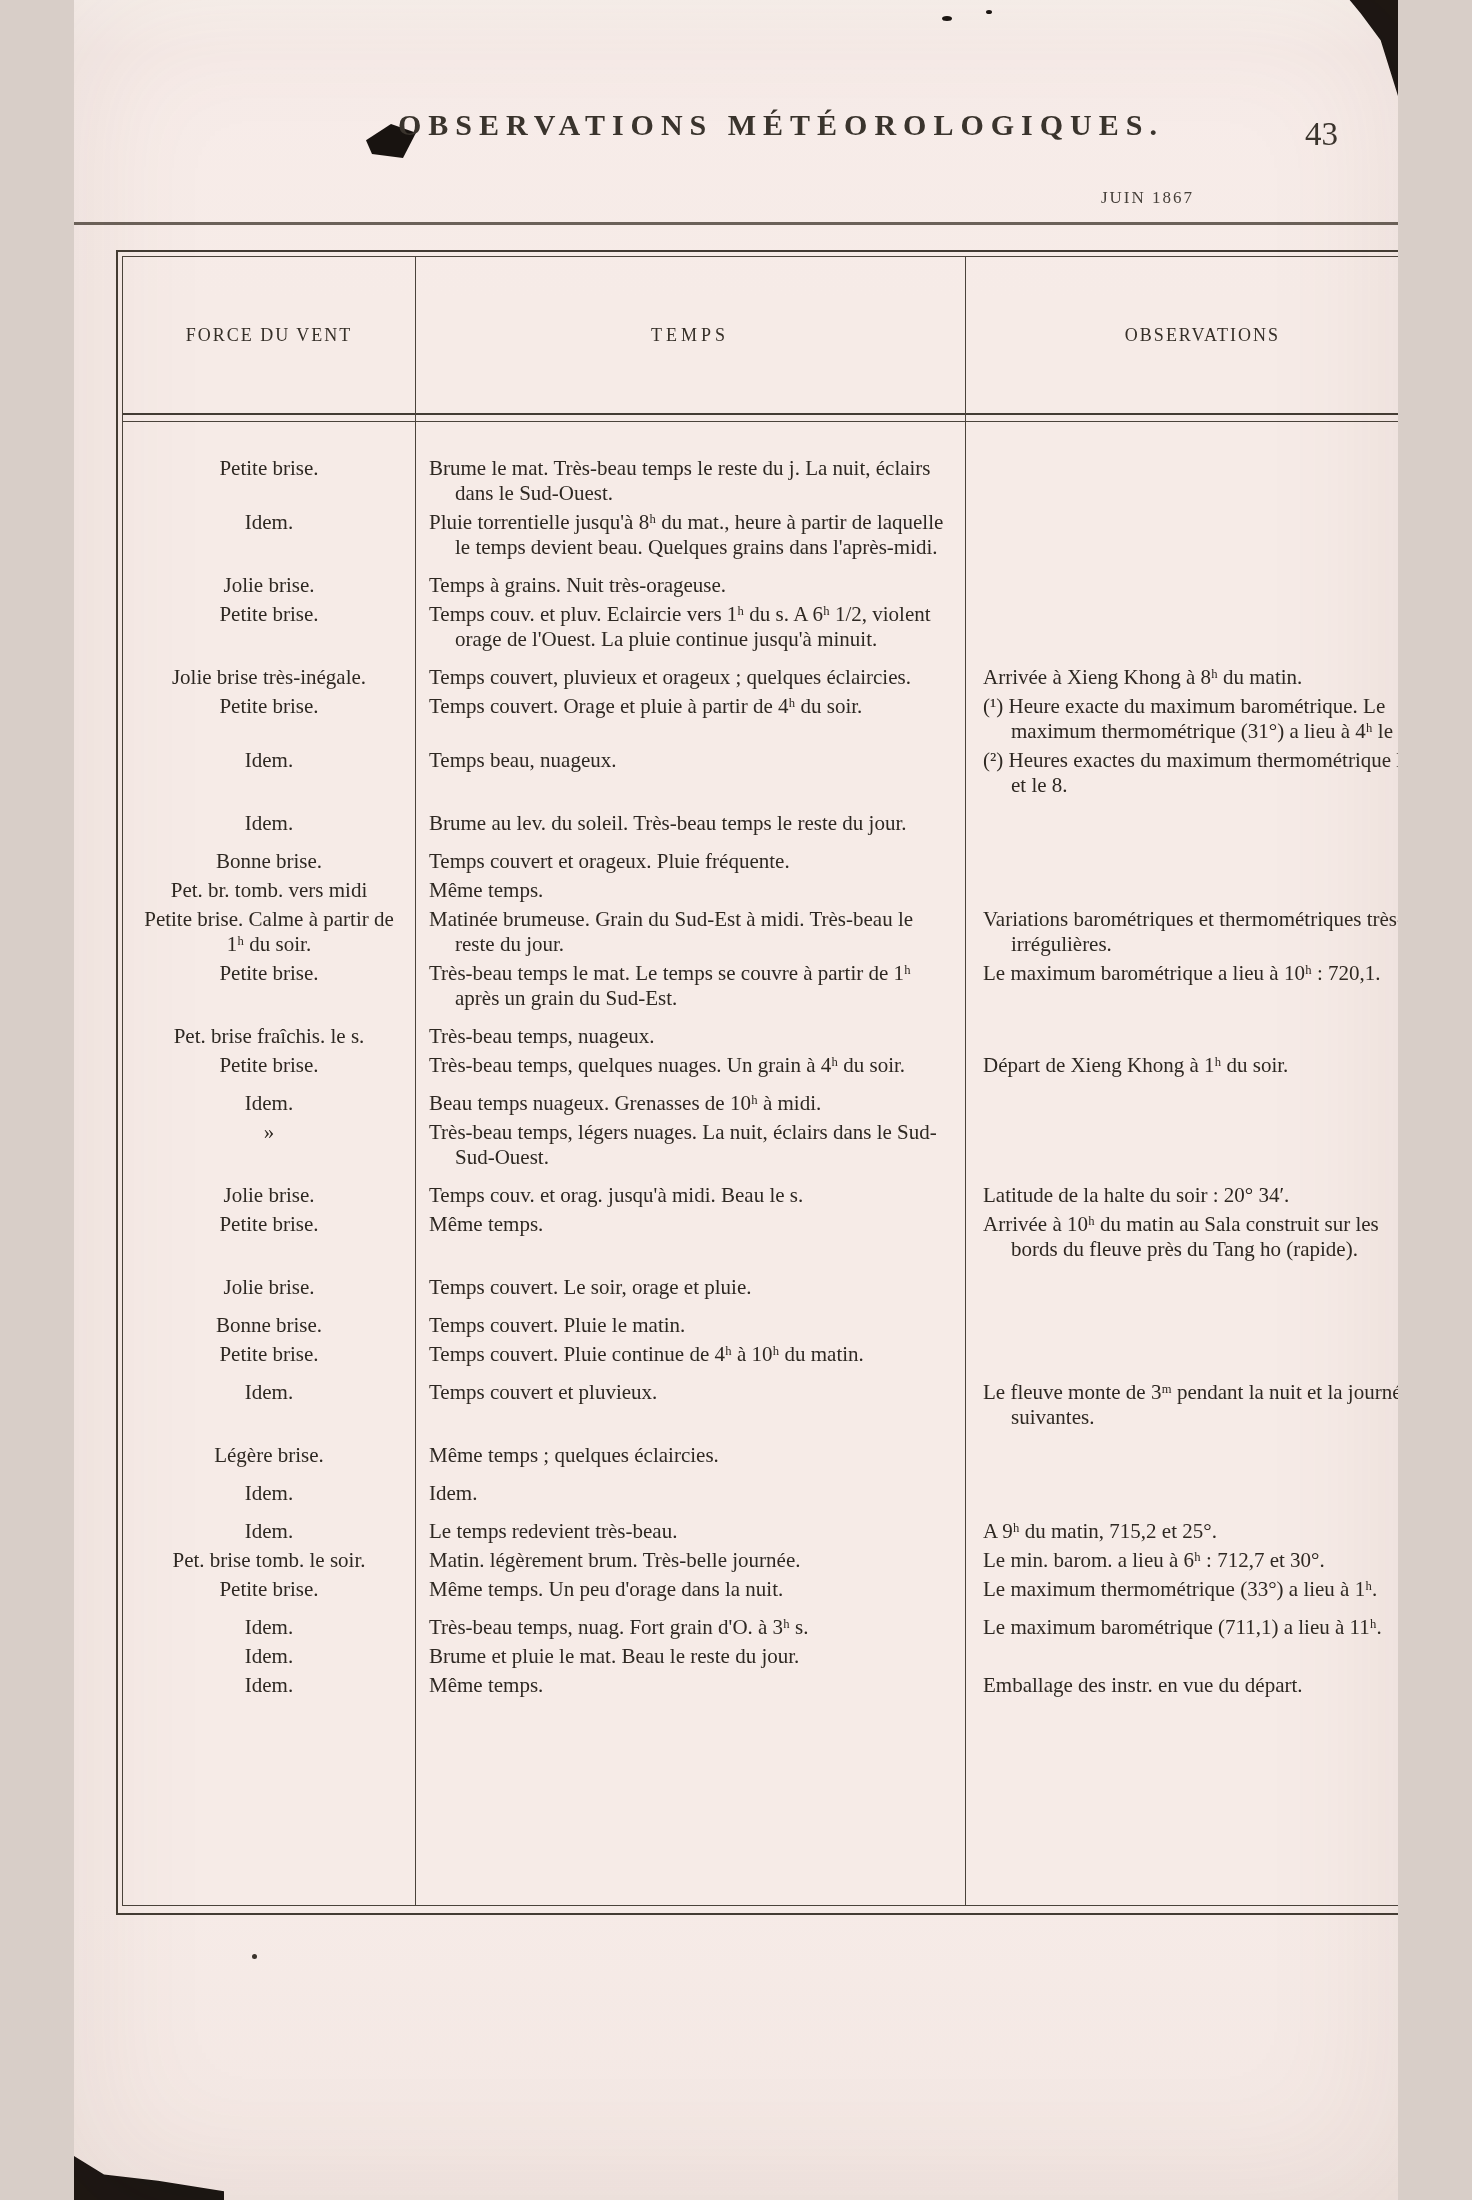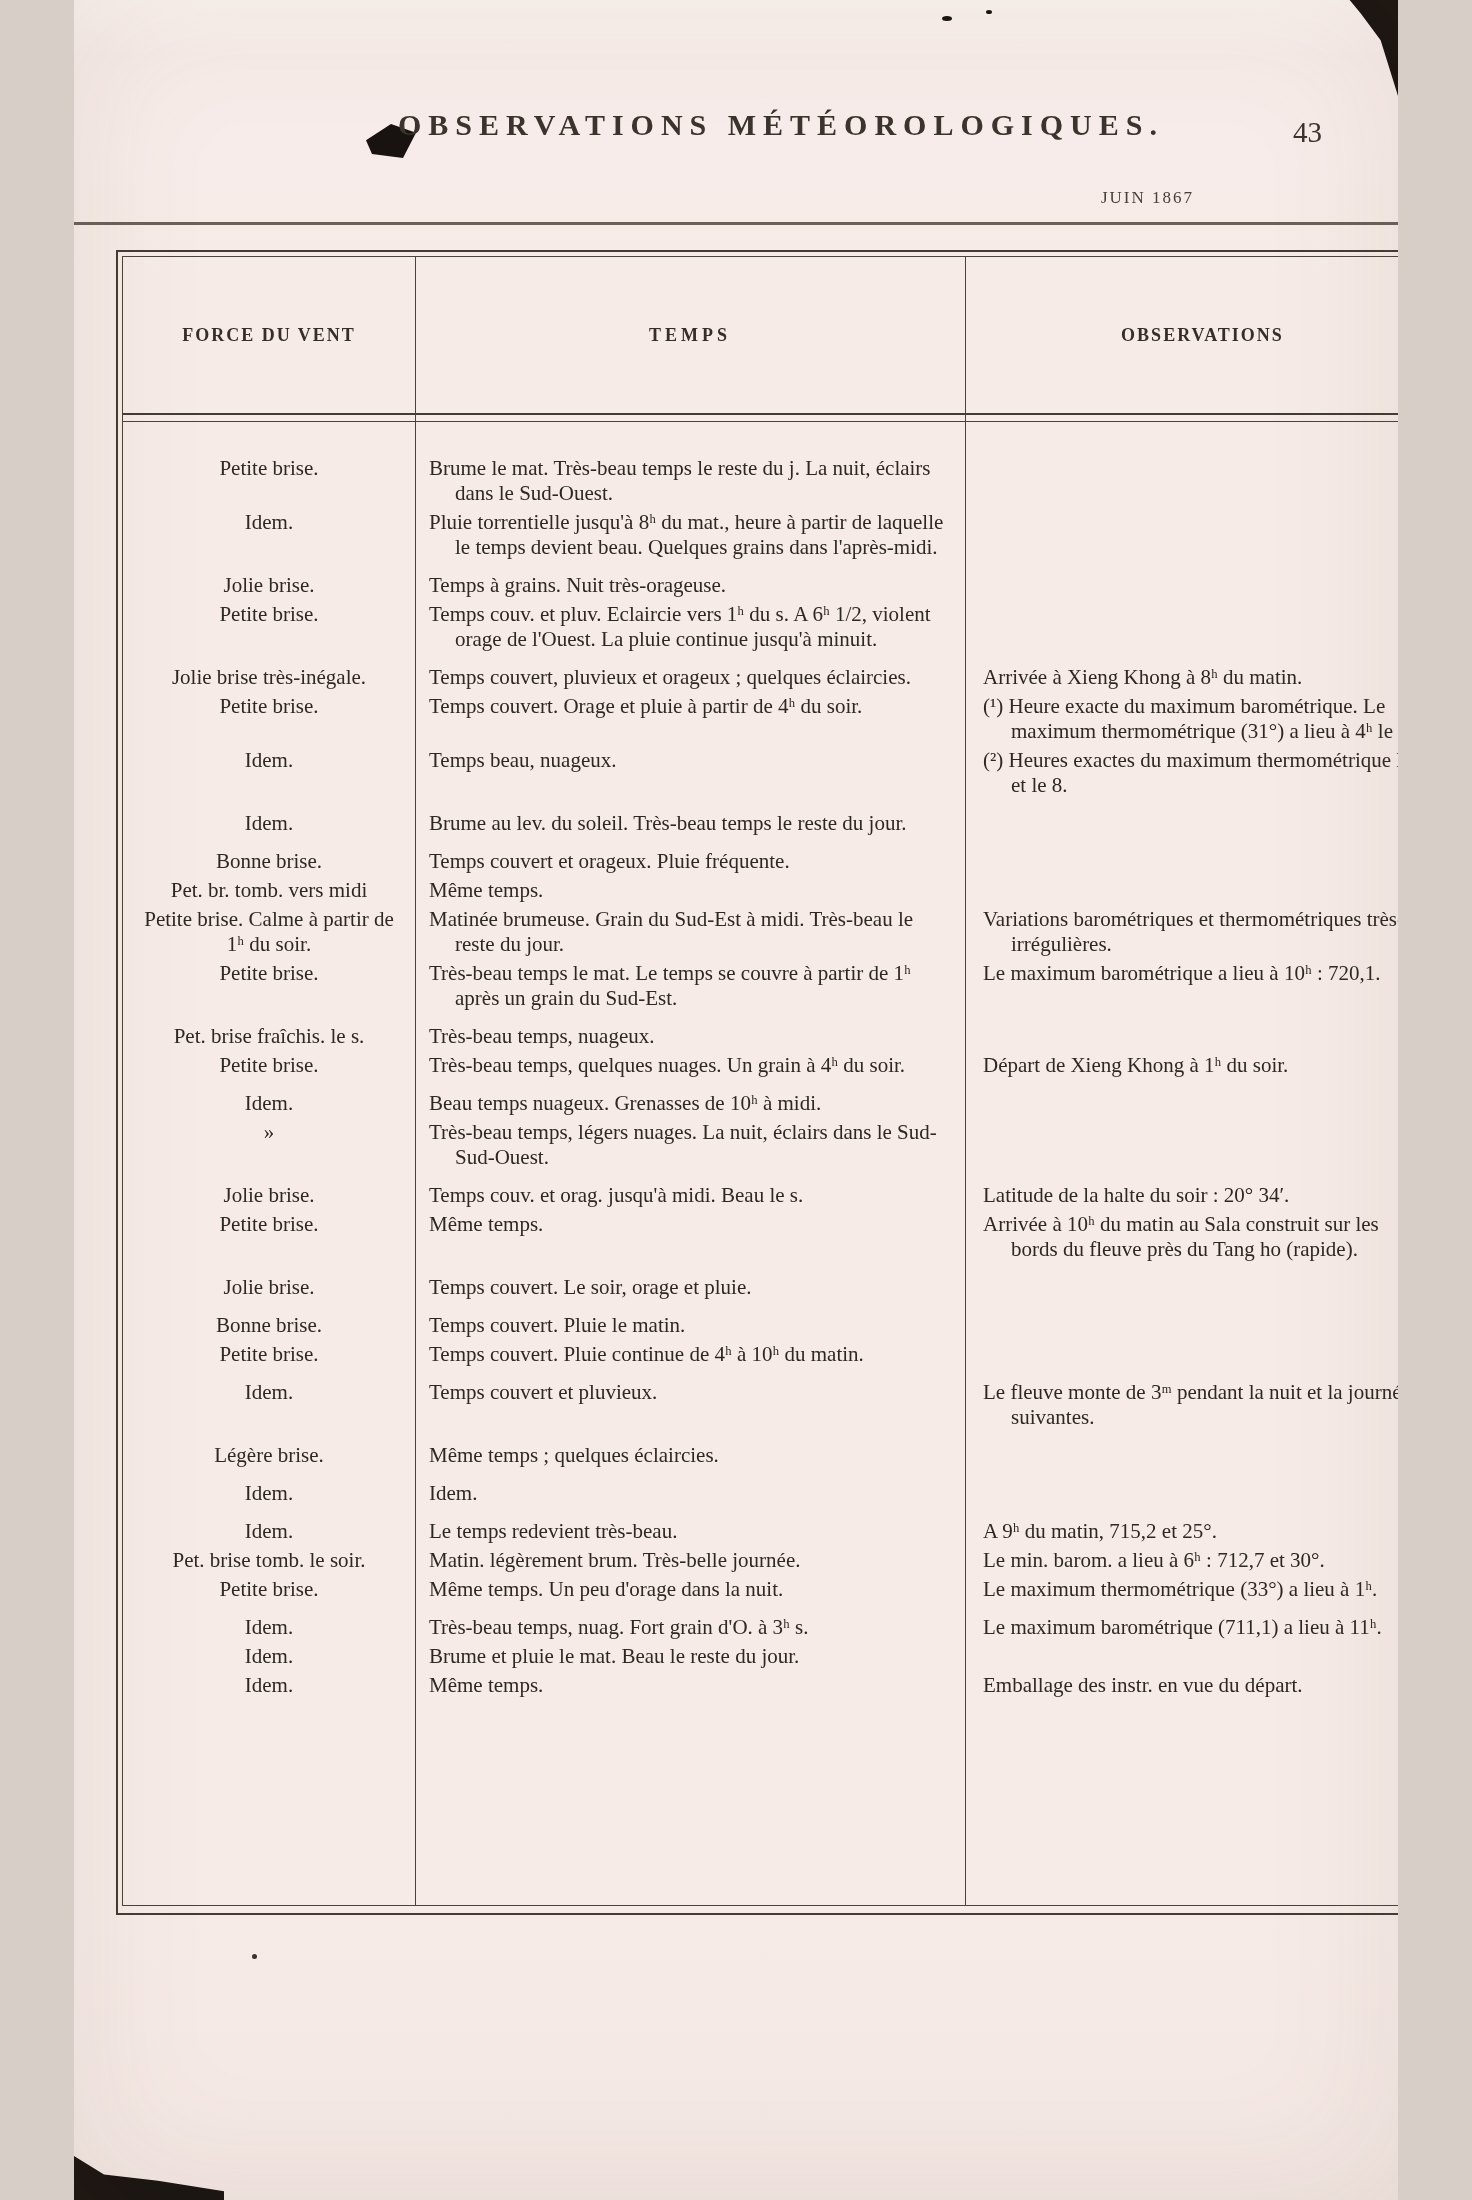--- a/index.html
+++ b/index.html
@@ -19,22 +19,22 @@
   }
 
   
   .title{
     position:absolute;top:108px;left:0;width:1414px;
     text-align:center;
     font-size:30px;font-weight:600;letter-spacing:7px;
     color:#3a342d;margin:0;
   }
   .pagenum{
-    position:absolute;top:116px;right:76px;
-    font-size:29px;color:#3a342d;
+    position:absolute;top:116px;right:60px;
+    font-size:33px;color:#3a342d;
   }
   .datelabel{
     position:absolute;top:188px;right:204px;
     font-size:17px;letter-spacing:2px;color:#46403a;
   }
   .toprule{
     position:absolute;top:222px;left:0;width:1472px;height:3px;
     background:#6b6159;
   }
 
@@ -53,21 +53,21 @@
     padding-bottom:26px;
     box-sizing:border-box;
   }
   .vline{position:absolute;top:0;bottom:0;width:1px;background:#4a433b;}
   .v1{left:292px;}
   .v2{left:842px;}
 
   .thead{display:flex;height:156px;align-items:center;}
   .hc{
     text-align:center;
-    font-weight:700;font-size:18px;letter-spacing:2px;
+    font-weight:400;font-size:18px;letter-spacing:2px;
     color:#352f28;
   }
   .hc1{width:292px;}
   .hc2{width:550px;letter-spacing:4px;}
   .hc3{flex:1;}
   .headrule{
     height:6px;
     border-top:2px solid #433c34;
     border-bottom:1px solid #4a433b;
   }

